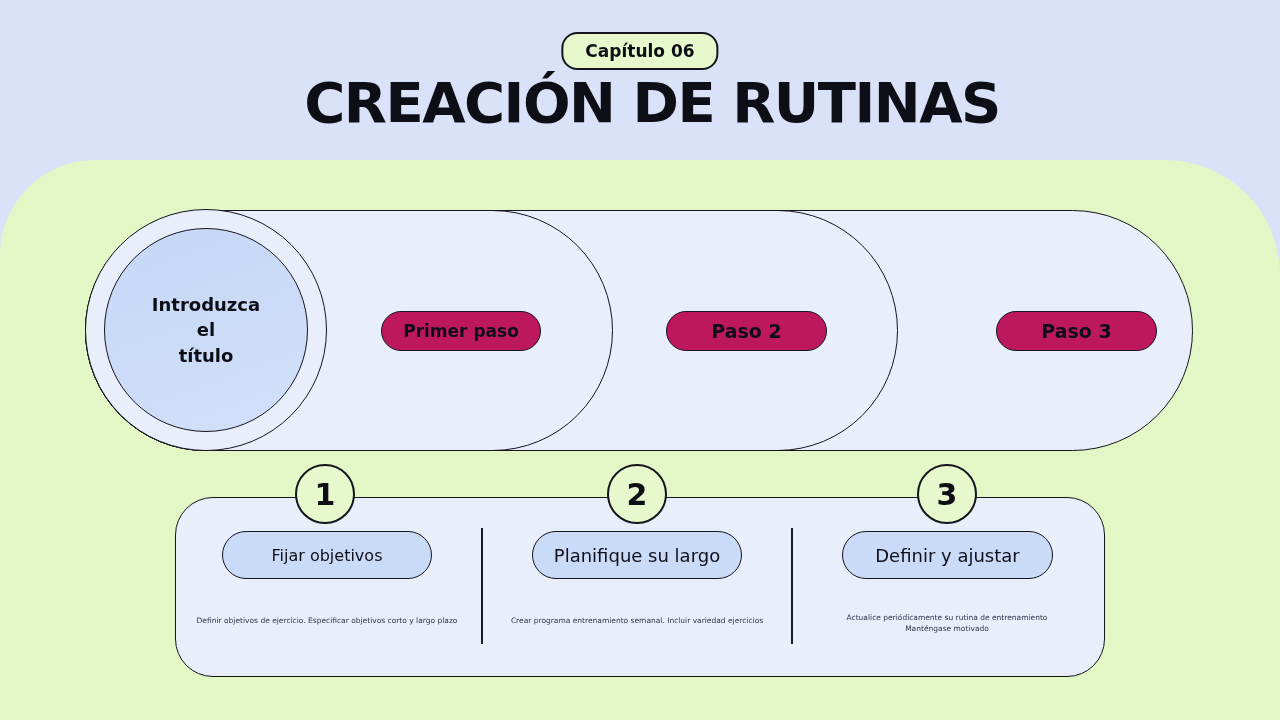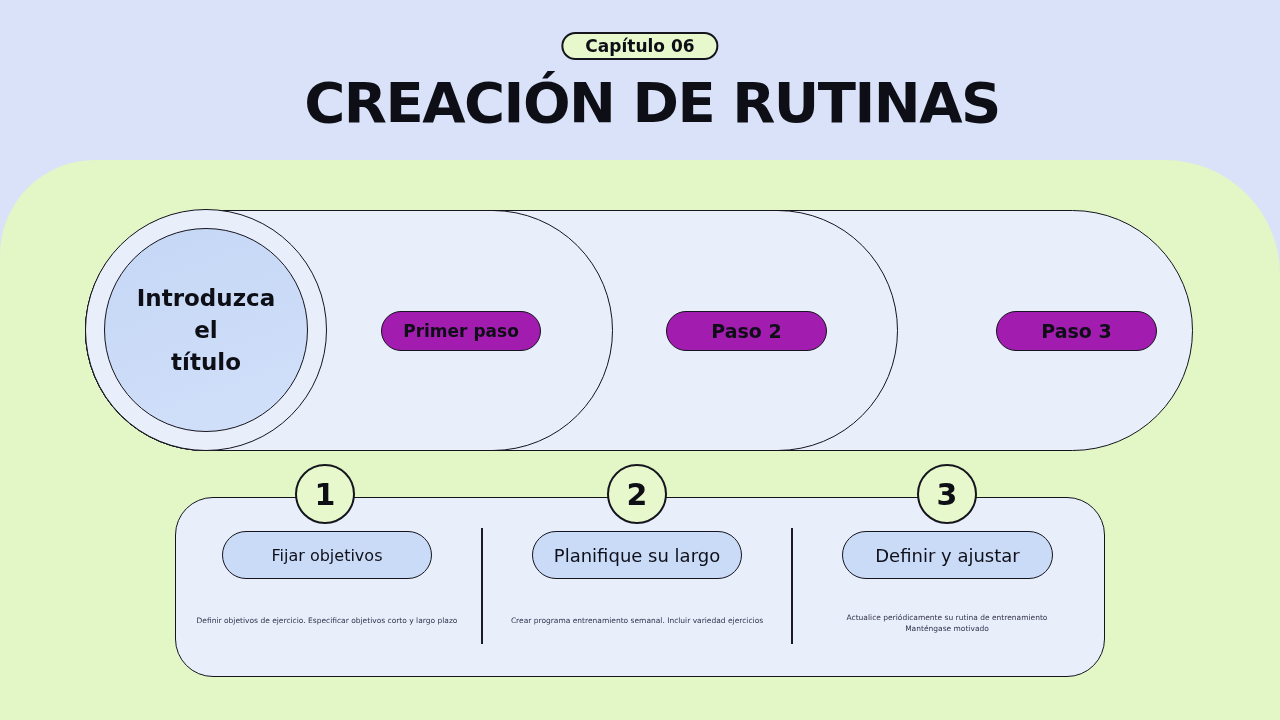--- a/index.html
+++ b/index.html
@@ -13,21 +13,21 @@
 
   
   .panel{
     left:0;top:160px;width:1280px;height:620px;
     background:#e3f6c6;border-radius:95px 115px 0 0;
   }
 
   
   .badge{
     left:640px;top:32px;transform:translateX(-50%);
-    height:28px;padding:4px 22px;
+    height:38px;padding:4px 22px;
     background:#e8f8cd;border:2px solid #15151e;border-radius:16px;
     display:flex;align-items:center;justify-content:center;
     font-weight:bold;font-size:17px;white-space:nowrap;
   }
   .title{
     left:0;top:60px;width:1280px;margin:12px;text-align:center;
     font-size:56px;font-weight:bold;letter-spacing:-1.5px;line-height:1.1;
   }
 
   
@@ -37,38 +37,38 @@
   }
   .stadium{
     top:210px;left:85px;height:241px;background:transparent;
     border:1.5px solid #15151e;border-radius:121px;
   }
   .stadium-b{width:813px;}
   .stadium-a{width:528px;}
 
   .step-pill{
     top:311px;height:40px;
-    background:#a21caf;border:1.5px solid #15151e;border-radius:20px;
+    background:#be185d;border:1.5px solid #15151e;border-radius:20px;
     display:flex;align-items:center;justify-content:center;
     font-weight:bold;white-space:nowrap;
   }
   .step-1{left:381px;width:160px;font-size:17px;}
   .step-2{left:666px;width:161px;font-size:19px;}
   .step-3{left:996px;width:161px;font-size:19px;}
 
   .circle-outer{
     left:85px;top:209px;width:242px;height:242px;border-radius:50%;
     background:#e9eefb;border:1.5px solid #15151e;
   }
   .circle-inner{
     left:104px;top:228px;width:204px;height:204px;border-radius:50%;
     background:linear-gradient(160deg,#c4d7f5 0%,#d2e0fa 100%);
     border:1.5px solid #15151e;
     display:flex;align-items:center;justify-content:center;text-align:center;
-    font-weight:bold;font-size:23px;line-height:1.4;white-space:pre-line;
+    font-weight:bold;font-size:18px;line-height:1.4;white-space:pre-line;
   }
 
   
   .card{
     left:175px;top:497px;width:930px;height:180px;
     background:#e9eefb;border:1.5px solid #15151e;border-radius:38px;
   }
   .num-circle{
     top:464px;width:60px;height:60px;border-radius:50%;
     background:#e8f8cd;border:2px solid #15151e;

